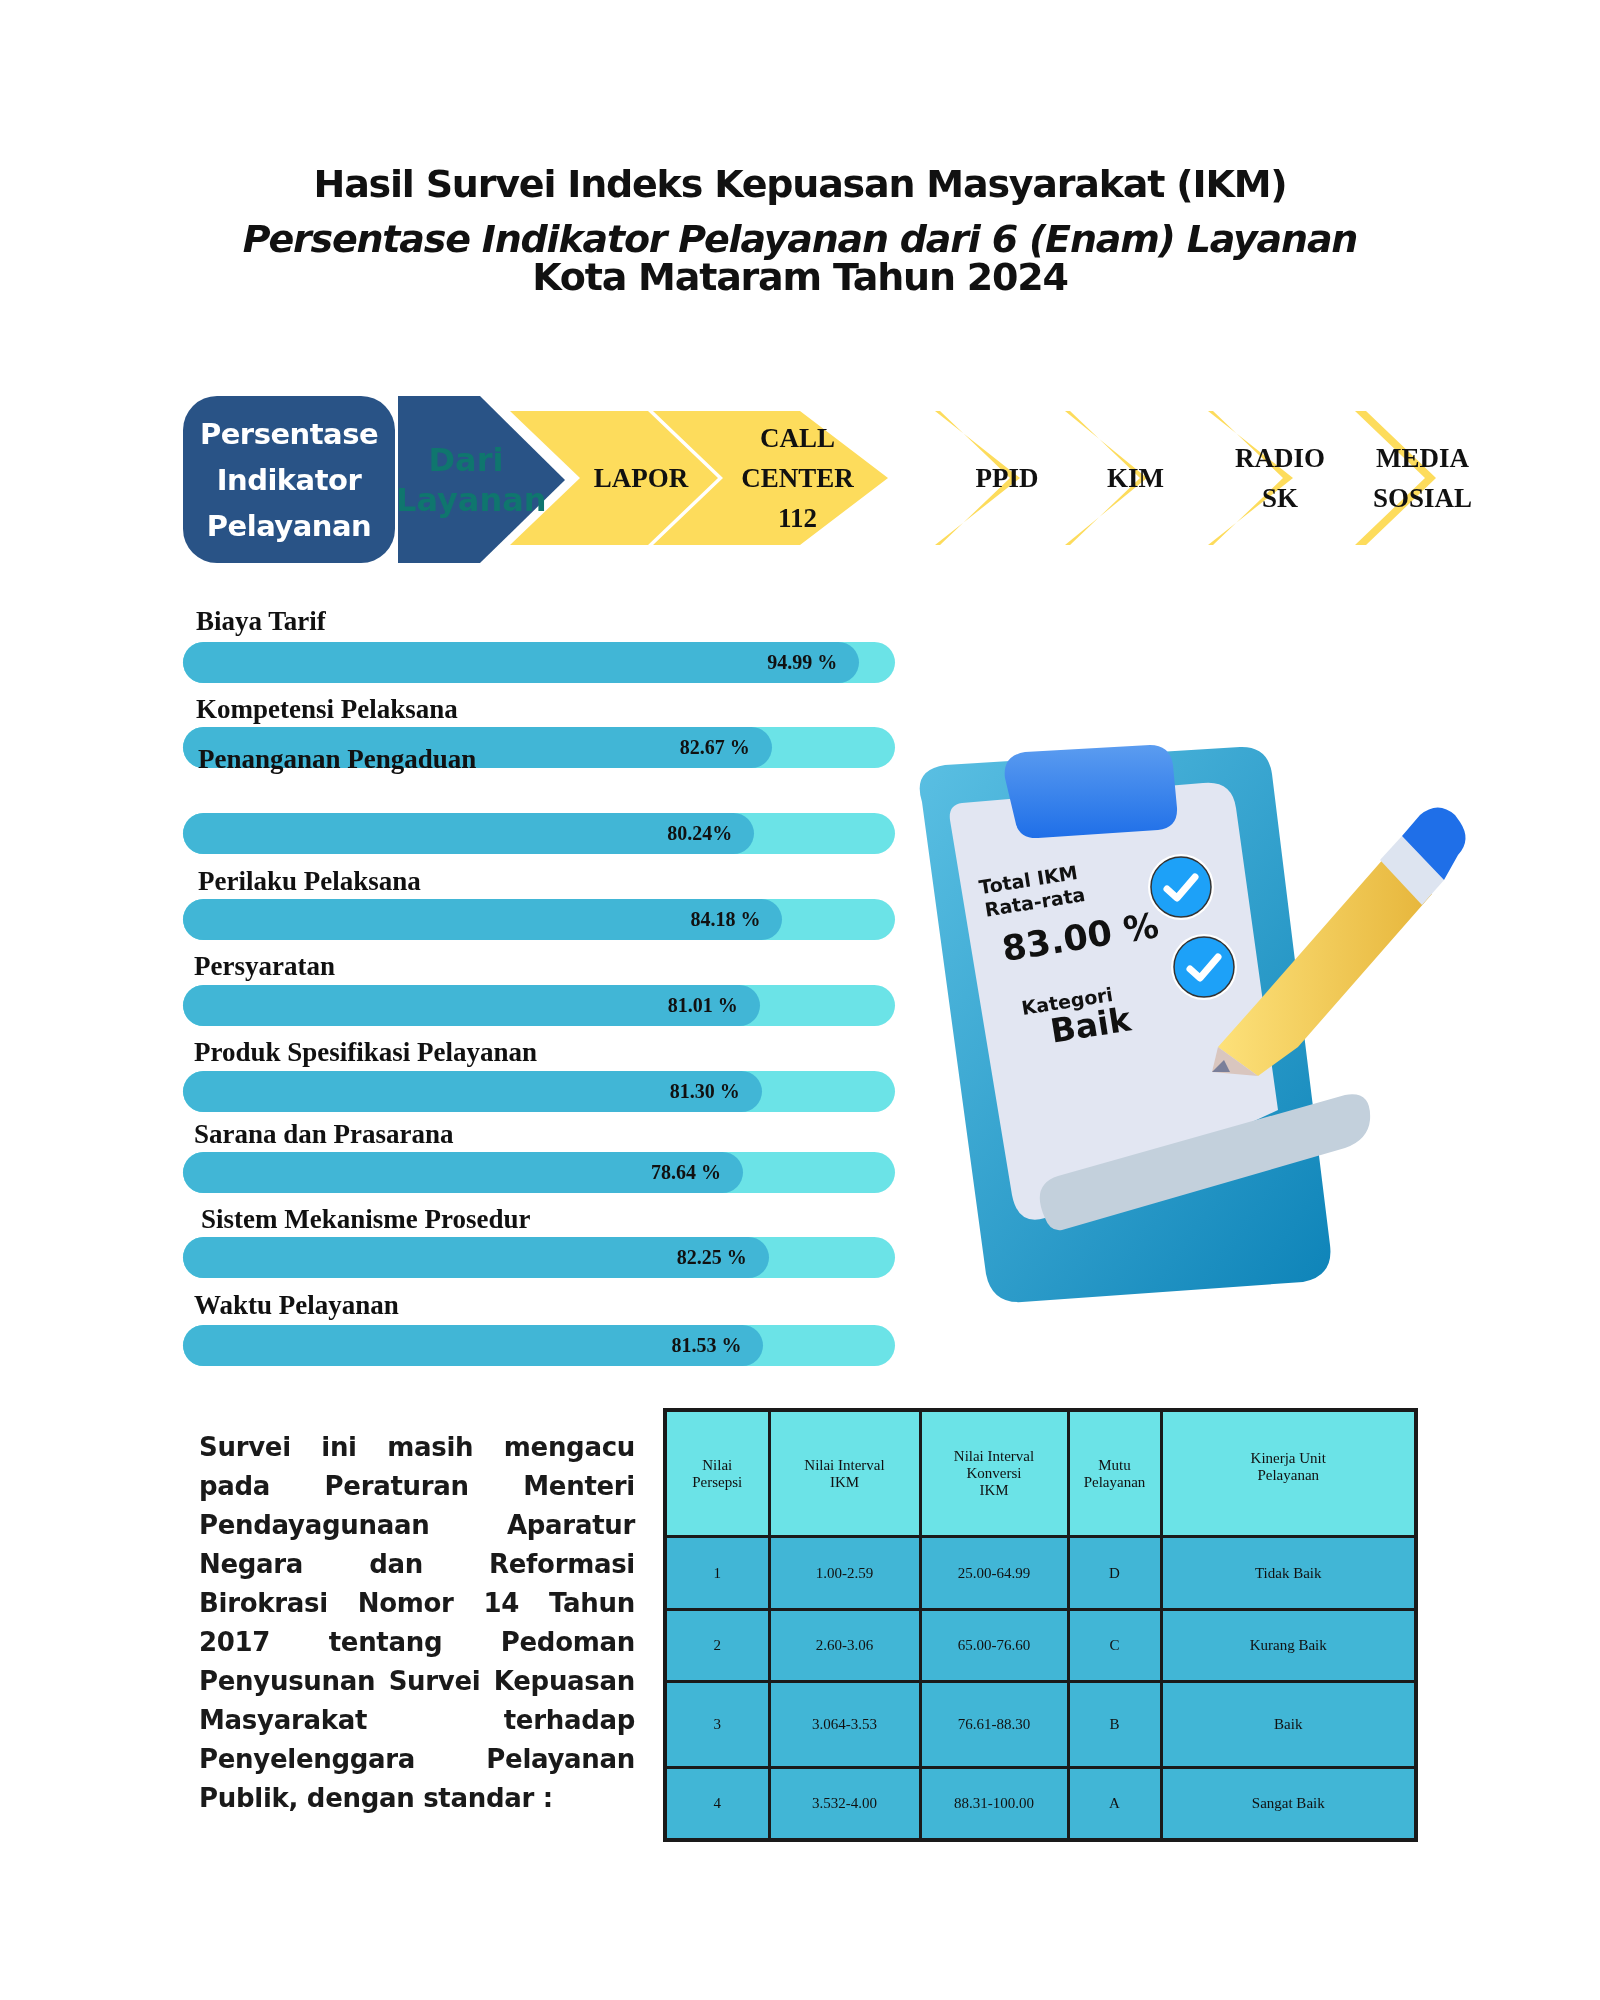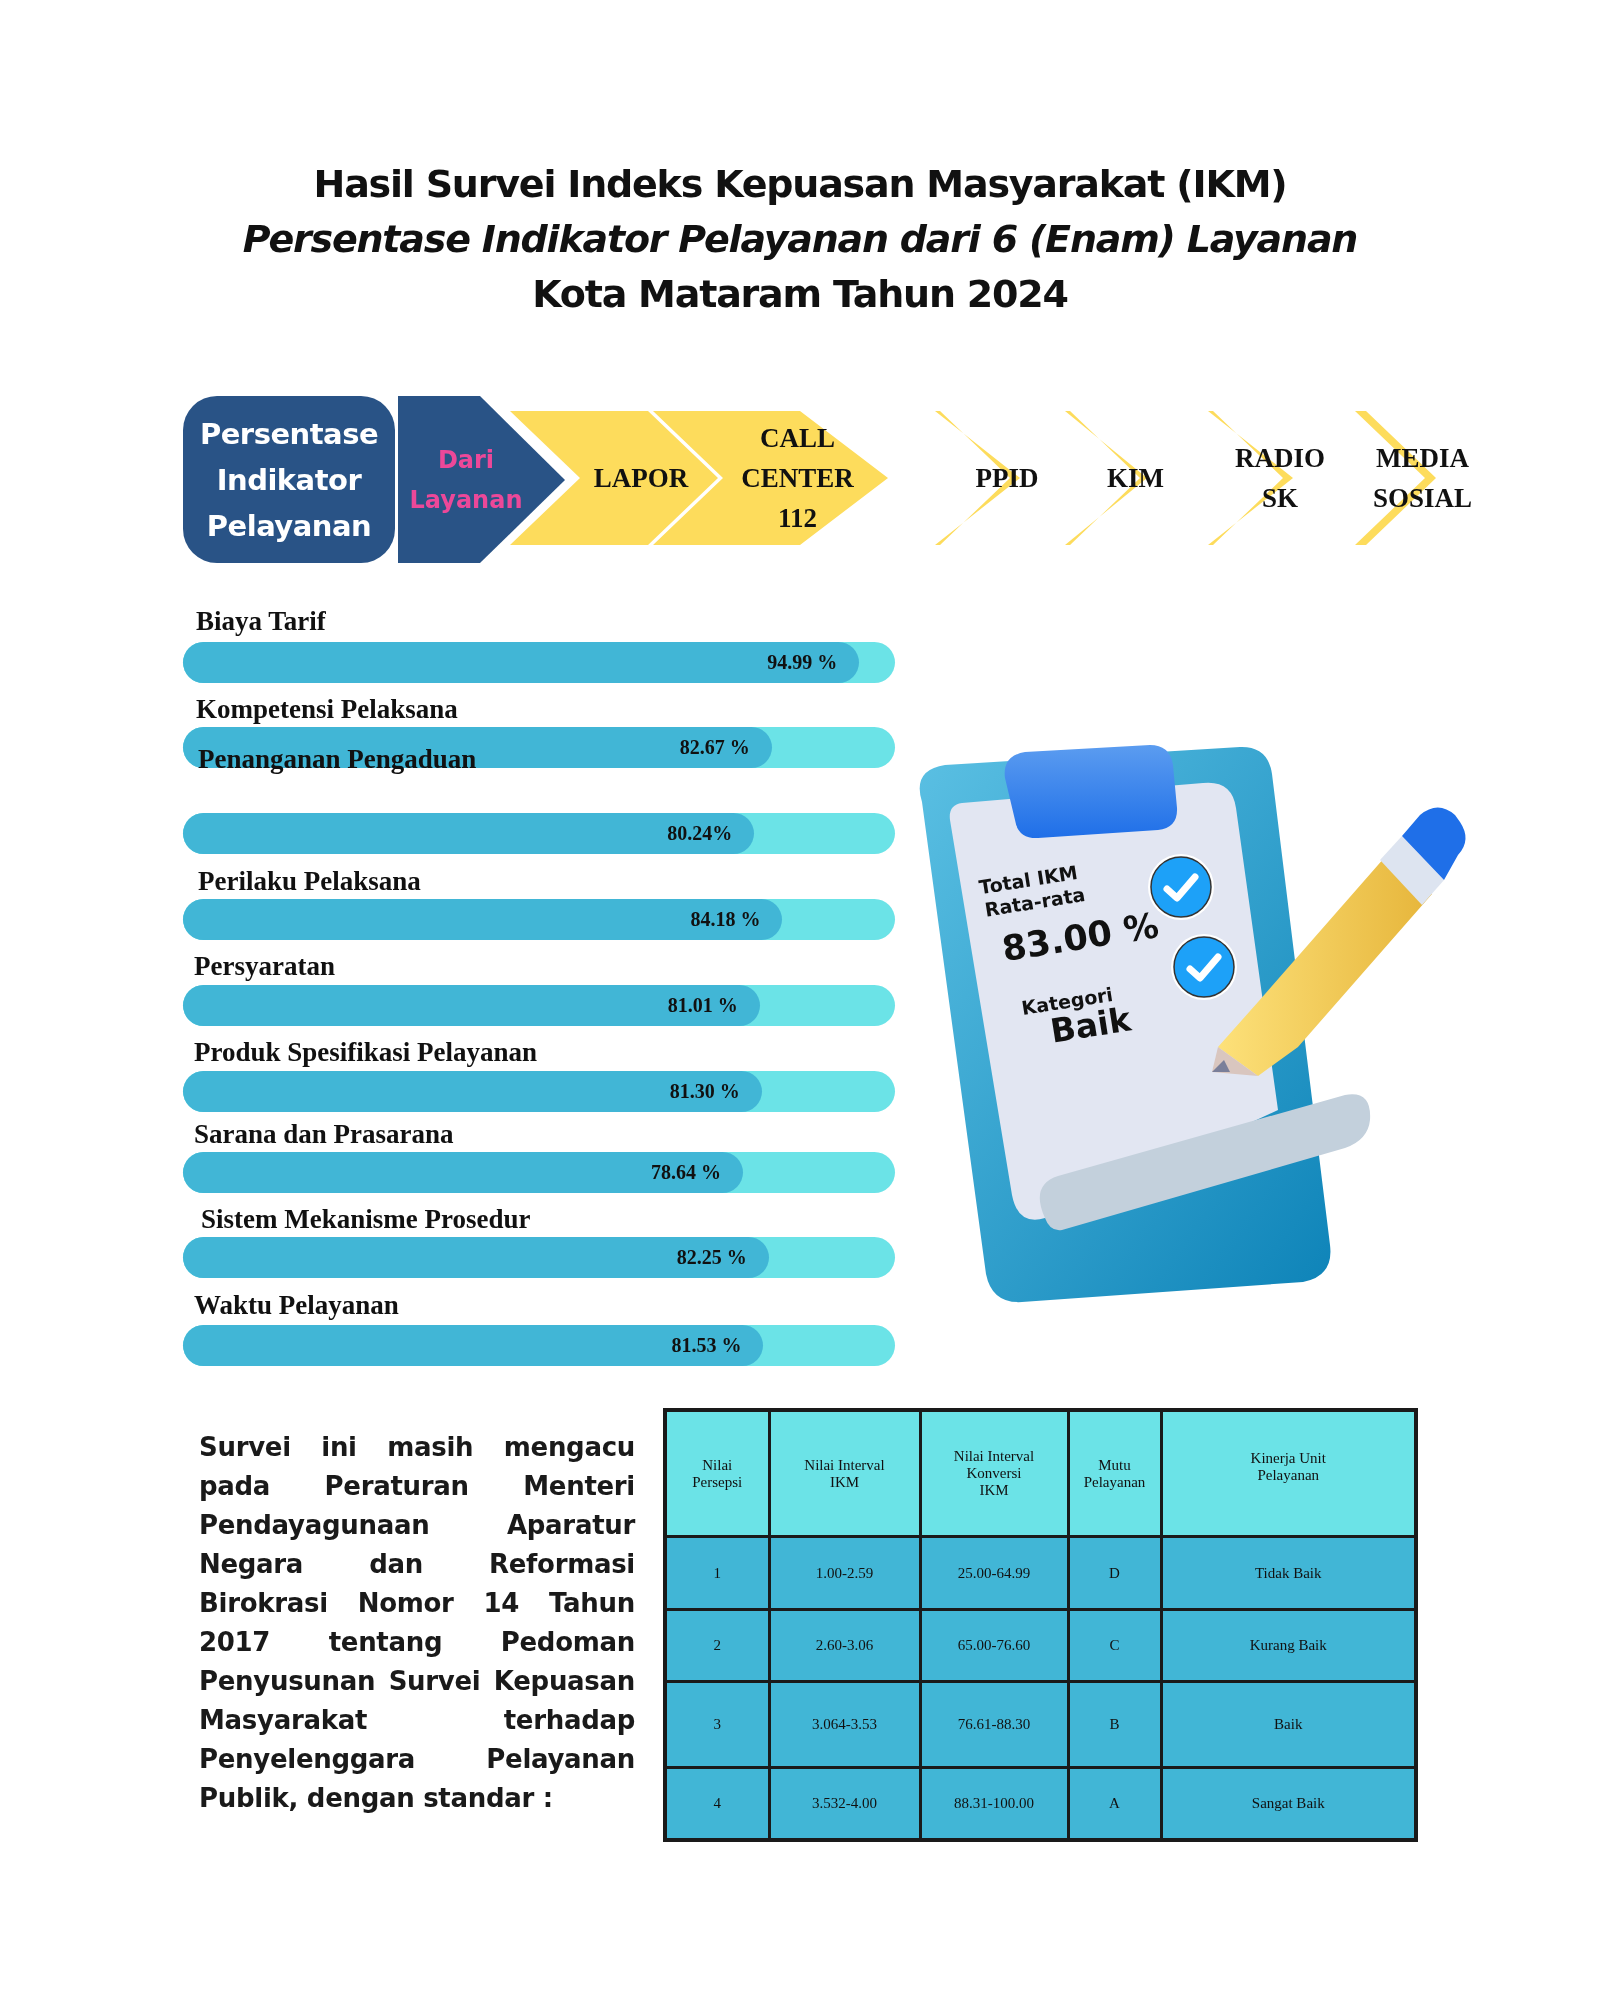--- a/index.html
+++ b/index.html
@@ -1,38 +1,38 @@
 <!DOCTYPE html>
 <html><head>
 <meta charset="utf-8">
 <style>
   html,body{margin:0;padding:0;}
   body{width:1600px;height:2000px;background:#ffffff;position:relative;overflow:hidden;font-family:"DejaVu Sans",sans-serif;color:#000;}
   .title{position:absolute;left:0;width:1600px;text-align:center;font-family:"DejaVu Sans",sans-serif;font-weight:bold;font-size:38px;letter-spacing:-1.2px;line-height:55px;color:#111;}
   .banner-left{position:absolute;left:183px;top:396px;width:212px;height:167px;background:#295386;border-radius:34px;color:#fff;font-family:"DejaVu Sans",sans-serif;font-weight:bold;font-size:29px;line-height:46px;text-align:center;display:flex;flex-direction:column;justify-content:center;letter-spacing:-0.5px;}
   svg.banner{position:absolute;left:0;top:0;}
   .chev-label{position:absolute;font-family:"Liberation Serif",serif;font-weight:bold;font-size:27px;line-height:40px;text-align:center;color:#111;display:flex;flex-direction:column;justify-content:center;height:134px;top:411px;}
-  .dari{position:absolute;left:396px;top:396px;width:140px;height:167px;color:#ec4899;font-family:"DejaVu Sans",sans-serif;font-weight:bold;font-size:24px;line-height:40px;text-align:center;display:flex;flex-direction:column;justify-content:center;}
+  .dari{position:absolute;left:396px;top:396px;width:140px;height:167px;color:#0f766e;font-family:"DejaVu Sans",sans-serif;font-weight:bold;font-size:32px;line-height:40px;text-align:center;display:flex;flex-direction:column;justify-content:center;}
   .ind-label{position:absolute;left:194px;font-family:"Liberation Serif",serif;font-weight:bold;font-size:27px;color:#111;white-space:nowrap;}
   .track{position:absolute;left:183px;width:712px;height:41px;background:#6be3e7;border-radius:21px;}
   .fill{position:absolute;left:0;top:0;height:41px;background:#41b6d6;border-radius:21px;}
   .pct{position:absolute;top:0;height:41px;line-height:41px;font-family:"Liberation Serif",serif;font-weight:bold;font-size:20px;color:#111;text-align:right;white-space:nowrap;}
   .para{position:absolute;left:199px;top:1428px;width:436px;font-family:"DejaVu Sans",sans-serif;font-weight:bold;font-size:26px;line-height:39px;color:#1a1a1a;text-align:justify;text-align-last:left;letter-spacing:-0.3px;}
   table.std{position:absolute;left:663px;top:1408px;border-collapse:collapse;border:4px solid #1a1a1a;font-family:"Liberation Serif",serif;font-size:15px;color:#111;}
   table.std th,table.std td{border:3px solid #1a1a1a;text-align:center;vertical-align:middle;font-weight:normal;padding:0 4px;}
   table.std th{background:#6be3e7;height:109px;line-height:17px;}
   table.std td{background:#41b6d6;}
   .illus{position:absolute;left:0;top:0;}
 </style>
 </head>
 <body>
 
 <div class="title" style="top:157px;">Hasil Survei Indeks Kepuasan Masyarakat (IKM)</div>
 <div class="title" style="top:212px;font-style:italic;">Persentase Indikator Pelayanan dari 6 (Enam) Layanan</div>
-<div class="title" style="top:267px;">Kota Mataram Tahun 2024</div>
+<div class="title" style="top:250px;">Kota Mataram Tahun 2024</div>
 
 <svg class="banner" width="1600" height="600">
   <polygon points="398,396 480,396 565,480 480,563 398,563" fill="#295386"></polygon>
   <g id="chevrons">
       <polygon points="510,411 648,411 718,478 648,545 510,545 580,478" fill="#fddc5c"></polygon>
       <polygon points="653,411 800,411 888,478 800,545 653,545 723,478" fill="#fddc5c"></polygon>
       <polygon points="940,411 935,411 1020,478 935,545 940,545 1010,478" fill="#fddc5c"></polygon>
       <polygon points="1070,411 1065,411 1147,478 1065,545 1070,545 1140,478" fill="#fddc5c"></polygon>
       <polygon points="1213,411 1208,411 1293,478 1208,545 1213,545 1283,478" fill="#fddc5c"></polygon>
       <polygon points="1355,411 1366,411 1436,478 1366,545 1355,545 1425,478" fill="#fddc5c"></polygon>

